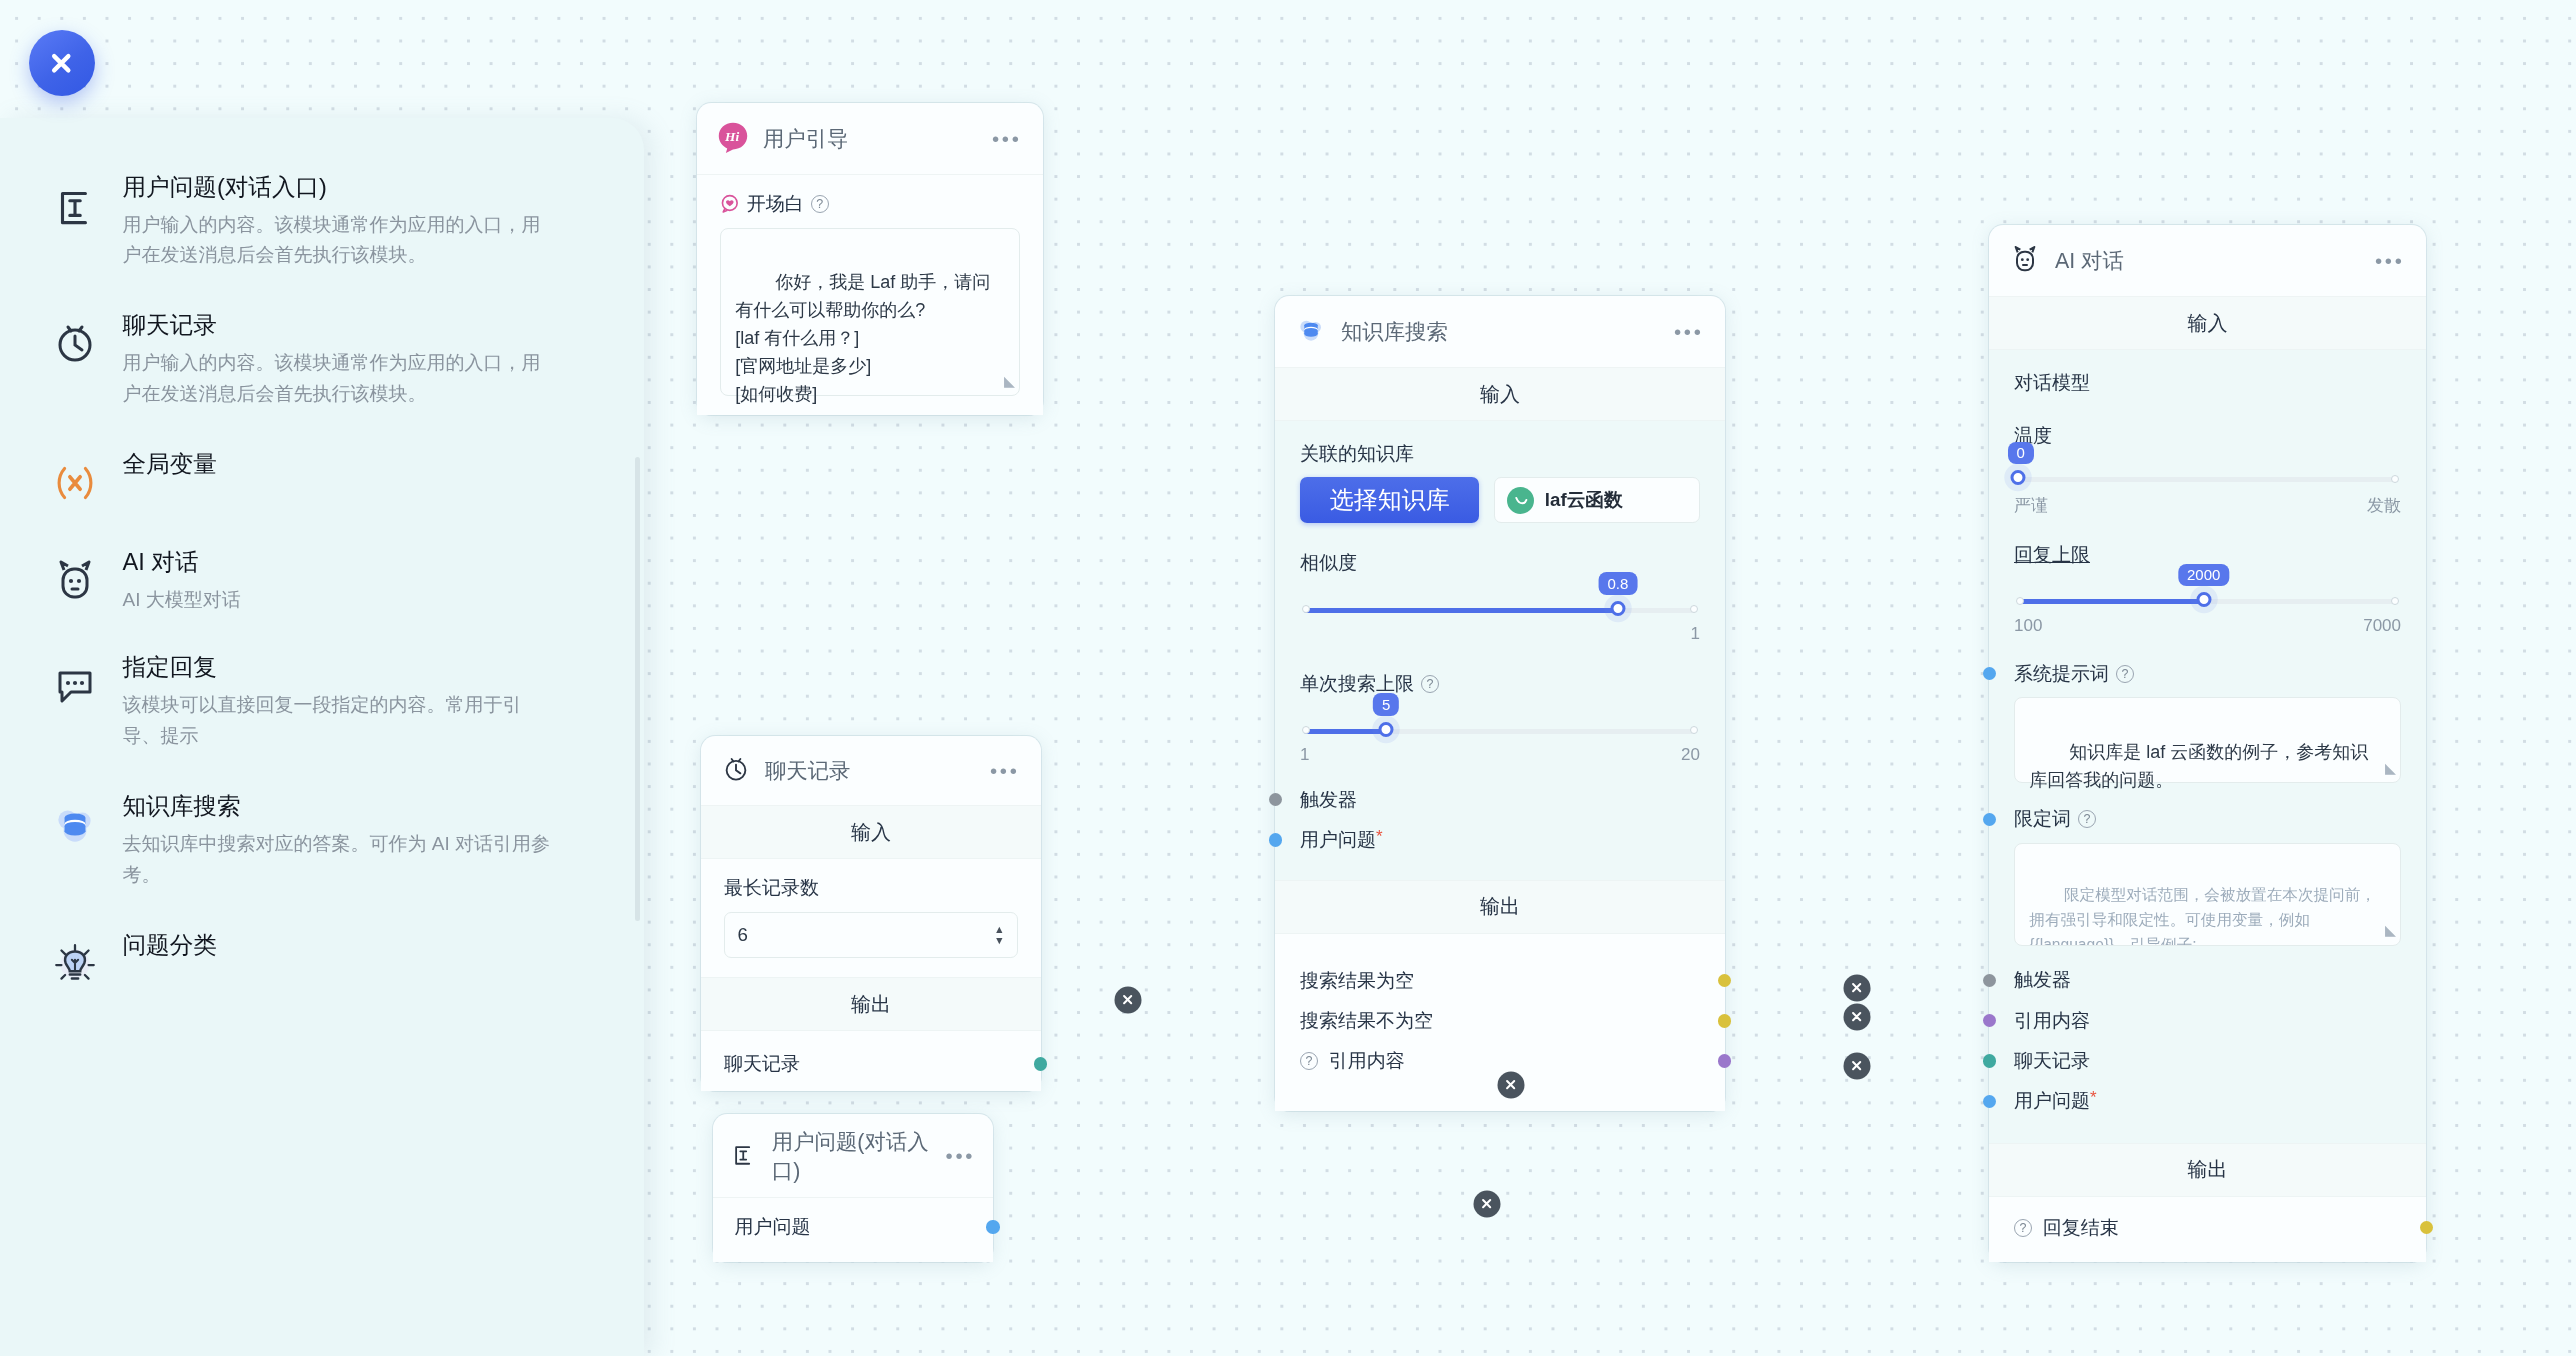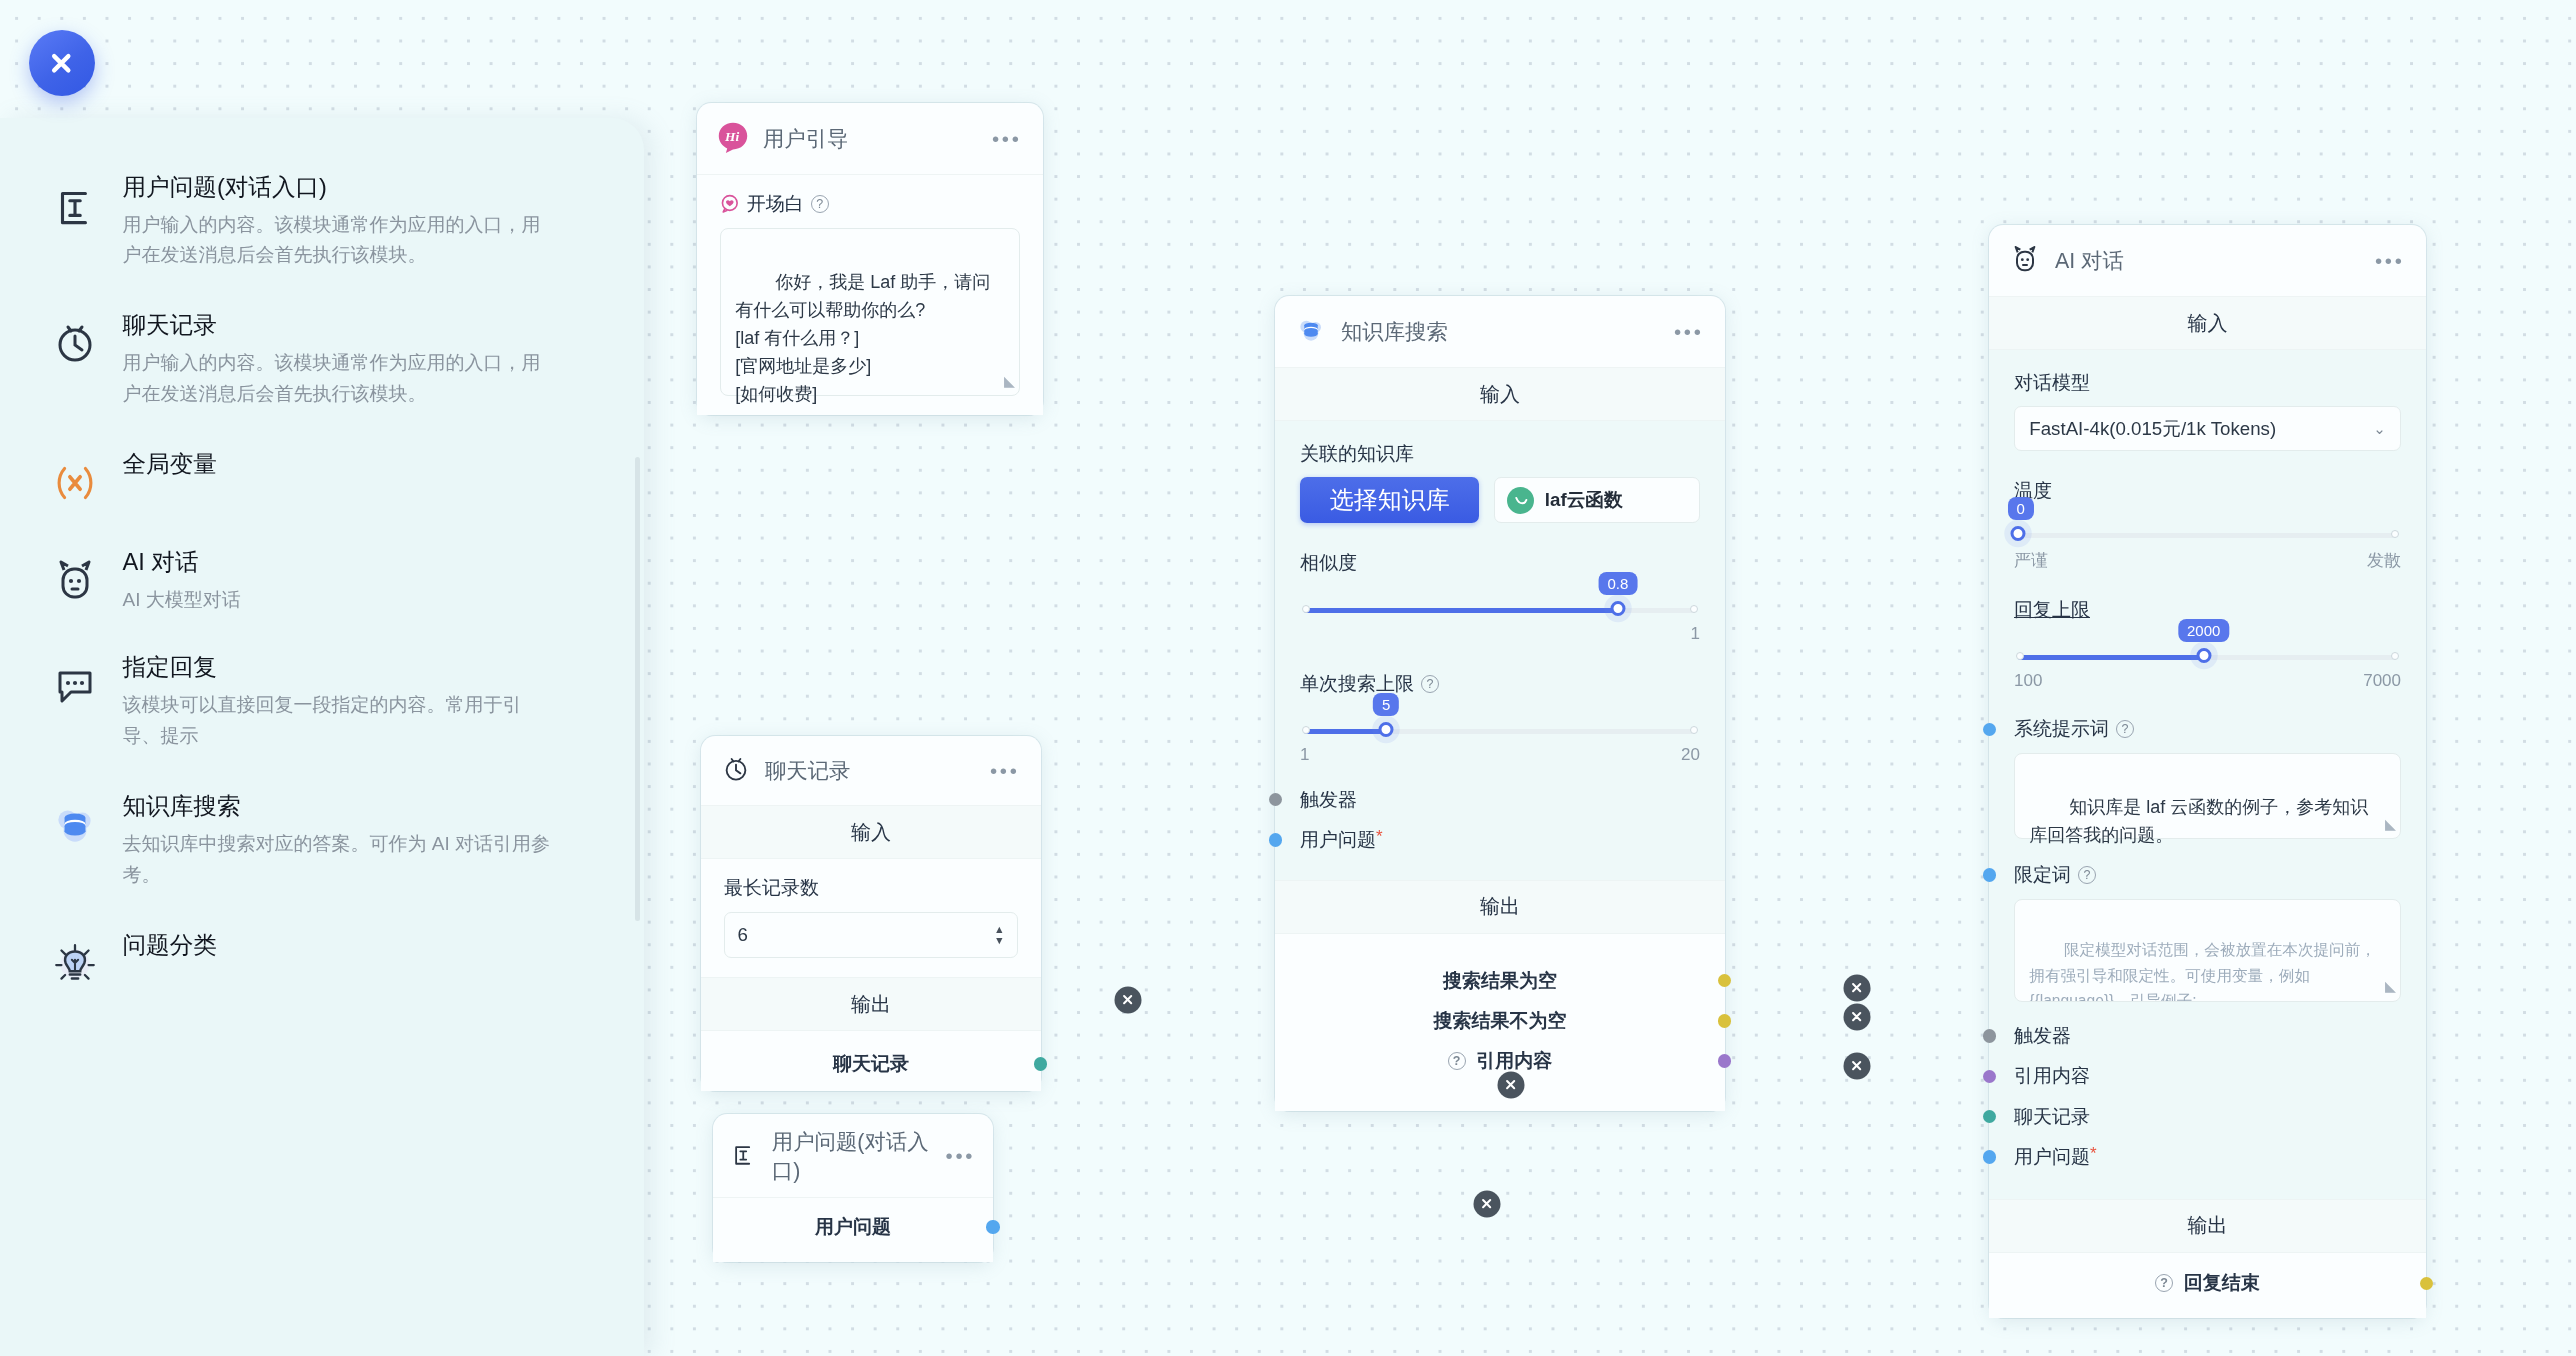--- a/index.html
+++ b/index.html
@@ -81,21 +81,21 @@
   .select .chev{ margin-left:auto; color:#7c8894; font-size:15px;}
   .btn-primary{ background:linear-gradient(180deg,#4d6ee9,#3a5be3); color:#fff; font-size:24px;
       border-radius:7.1px; height:46px; display:flex; align-items:center; justify-content:center; cursor:pointer;
       box-shadow:0 1.8px 5.3px rgba(60,95,230,.3);}
   .chip{ border:0.9px solid #e3ecec; background:#fbfeff; border-radius:7.1px; height:46px; display:flex; align-items:center;
       padding:0 12.5px; gap:10.7px; font-size:18.7px; font-weight:bold; color:#232c38; cursor:pointer;}
   .chip-ico{ width:27px; height:27px; border-radius:50%; background:#49b58e; display:flex; align-items:center; justify-content:center;}
 
   
   .port{ display:flex; align-items:center; gap:10.7px; font-size:19px; color:#273446; margin:14.3px 0; }
-  .port.out{ justify-content:center;font-weight:bold; }
+  .port.out{ justify-content:flex-start; }
   .dot{ width:13.4px; height:13.4px; border-radius:50%; flex:none; cursor:pointer;}
   .dot.gray{background:#8d959d;} .dot.blue{background:#54a7ef;} .dot.teal{background:#3fa9a0;}
   .dot.purple{background:#9a77cb;} .dot.yellow{background:#d9c13c;}
   .port .pl{ position:relative;}
   .star{ color:#e8543f; font-size:17px; vertical-align:top;}
   .port-left-abs{ position:absolute; left:-6.7px; }
 
   
   .stepper{ background:#fbfeff; border:0.9px solid #e3ecec; border-radius:7.1px; height:46px;
             display:flex; align-items:center; padding:0 12.5px; font-size:18.7px; color:#2c3846; cursor:text;}
@@ -467,24 +467,20 @@
             <path d="M21 33 H27" stroke="#2c3644" stroke-width="3" stroke-linecap="round"></path>
           </svg>
       </div>
       <div class="nh-title">AI 对话</div>
       <div class="node-dots">•••</div>
     </div>
     <div class="band">输入</div>
     <div class="body" style="padding:19.6px 25px 9px;">
 
       <div class="lbl">对话模型</div>
-      <div class="select">
-        <span>FastAI-4k(0.015元/1k Tokens)</span>
-        <span class="chev">⌄</span>
-      </div>
 
       <div class="lbl" style="margin-top:27px; margin-bottom:27px;">温度</div>
       <div class="slider" style="margin-top:5.3px;">
         <div class="strack"></div>
         <div class="sfill" style="width:0%;"></div>
         <div class="scap" style="right:-1.8px;"></div>
         <div class="sknob" style="left:0%;"></div>
         <div class="stip" style="left:0%; transform:translateX(-38%);">0</div>
       </div>
       <div class="sends">

